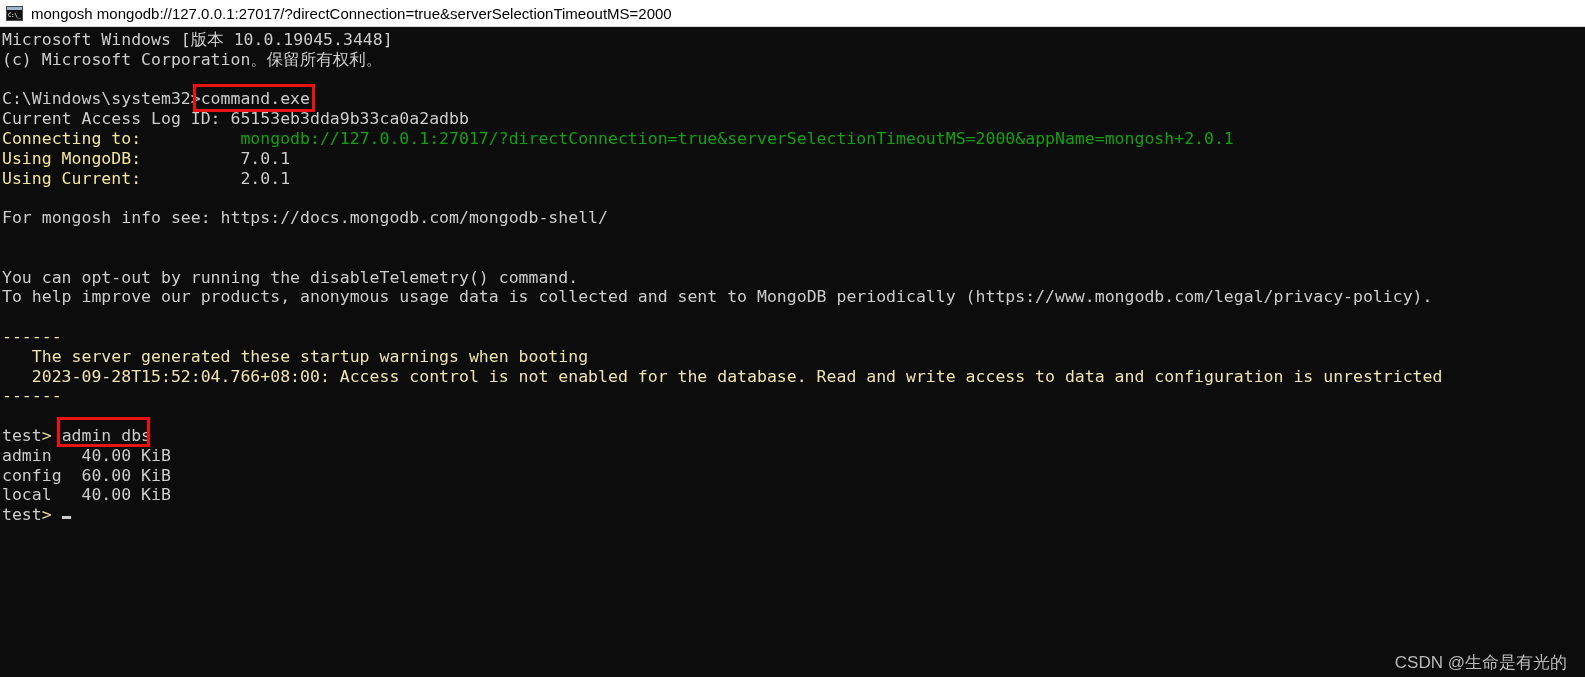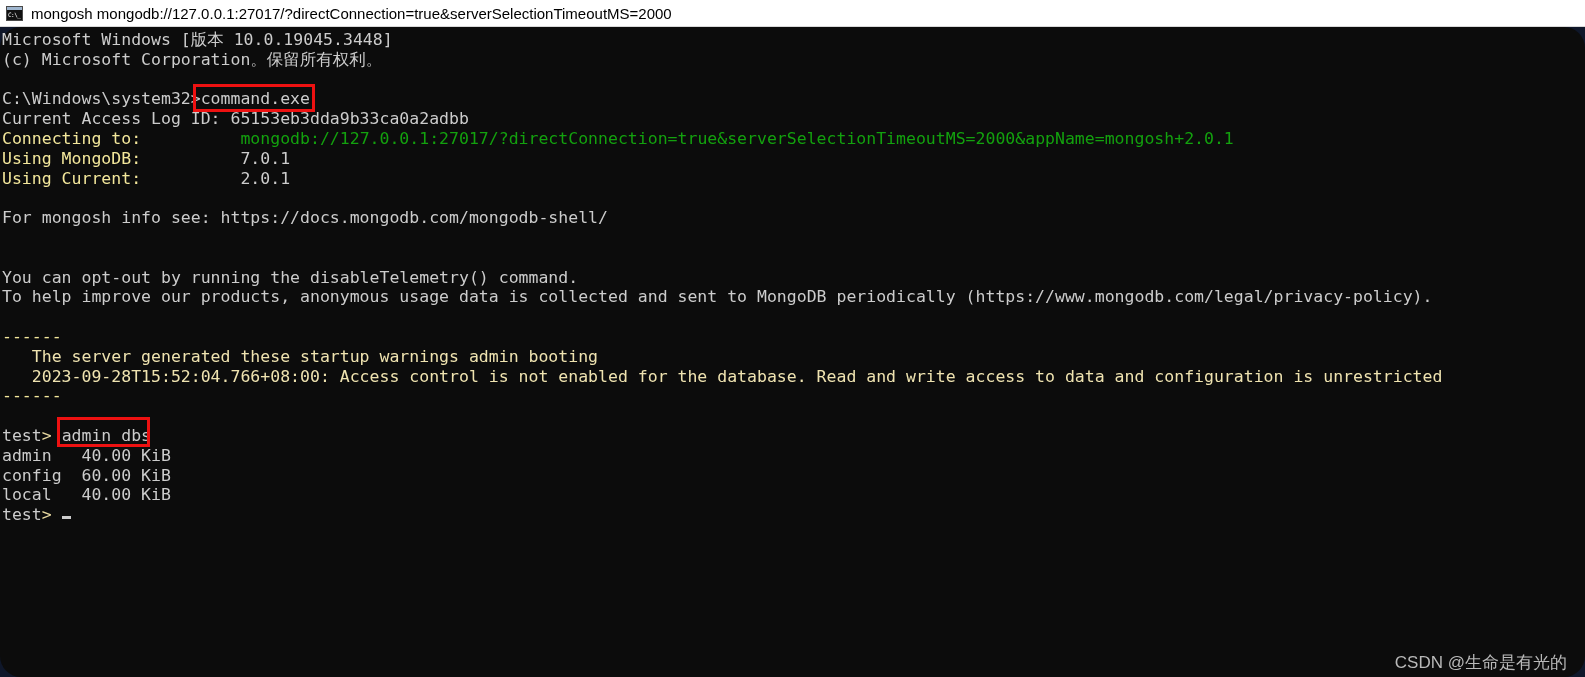--- a/index.html
+++ b/index.html
@@ -5,21 +5,21 @@
   html, body {
     margin: 0;
     padding: 0;
     background: #ffffff;
   }
   #app {
     position: relative;
     width: 1585px;
     height: 677px;
     overflow: hidden;
-    background: #0f172a;
+    background: #7f1d1d;
     font-family: "DejaVu Sans Mono", "Liberation Mono", monospace;
   }
 
   
   .titlebar {
     position: absolute;
     top: 0; left: 0;
     width: 1585px;
     height: 27px;
     background: #ffffff;
@@ -68,21 +68,20 @@
 
   
   .terminal {
     position: absolute;
     top: 27px; left: 0;
     width: 1585px;
     height: 650px;
     background: #0c0c0c;
     padding: 3px 0 0 2px;
     box-sizing: border-box;
-    border-radius: 21px;
   }
   .line {
     font-family: "DejaVu Sans Mono", "Liberation Mono", monospace;
     font-size: 16.5px;
     line-height: 19.8px;
     height: 19.8px;
     color: #cccccc;
     white-space: pre;
     letter-spacing: 0px;
   }
@@ -164,21 +163,21 @@
     <div class="line"><span class="c-yellow">Using Current:</span><span>          </span><span class="c-white">2.0.1</span></div>
 
     <div class="line blank">&nbsp;</div>
     <div class="line c-white">For mongosh info see: https://docs.mongodb.com/mongodb-shell/</div>
     <div class="line blank">&nbsp;</div>
     <div class="line blank">&nbsp;</div>
     <div class="line c-white">You can opt-out by running the disableTelemetry() command.</div>
     <div class="line c-white">To help improve our products, anonymous usage data is collected and sent to MongoDB periodically (https://www.mongodb.com/legal/privacy-policy).</div>
     <div class="line blank">&nbsp;</div>
     <div class="line c-yellow">------</div>
-    <div class="line c-warn">   The server generated these startup warnings admin booting</div>
+    <div class="line c-warn">   The server generated these startup warnings when booting</div>
     <div class="line c-warn">   2023-09-28T15:52:04.766+08:00: Access control is not enabled for the database. Read and write access to data and configuration is unrestricted</div>
     <div class="line c-yellow">------</div>
     <div class="line blank">&nbsp;</div>
 
     <div class="line"><span class="c-white">test</span><span class="c-tan">&gt;</span><span> </span><span class="c-white">admin dbs</span></div>
 
     <div class="line"><span class="c-white">admin</span><span>   </span><span class="c-white">40.00 KiB</span></div>
 
     <div class="line"><span class="c-white">config</span><span>  </span><span class="c-white">60.00 KiB</span></div>
 

